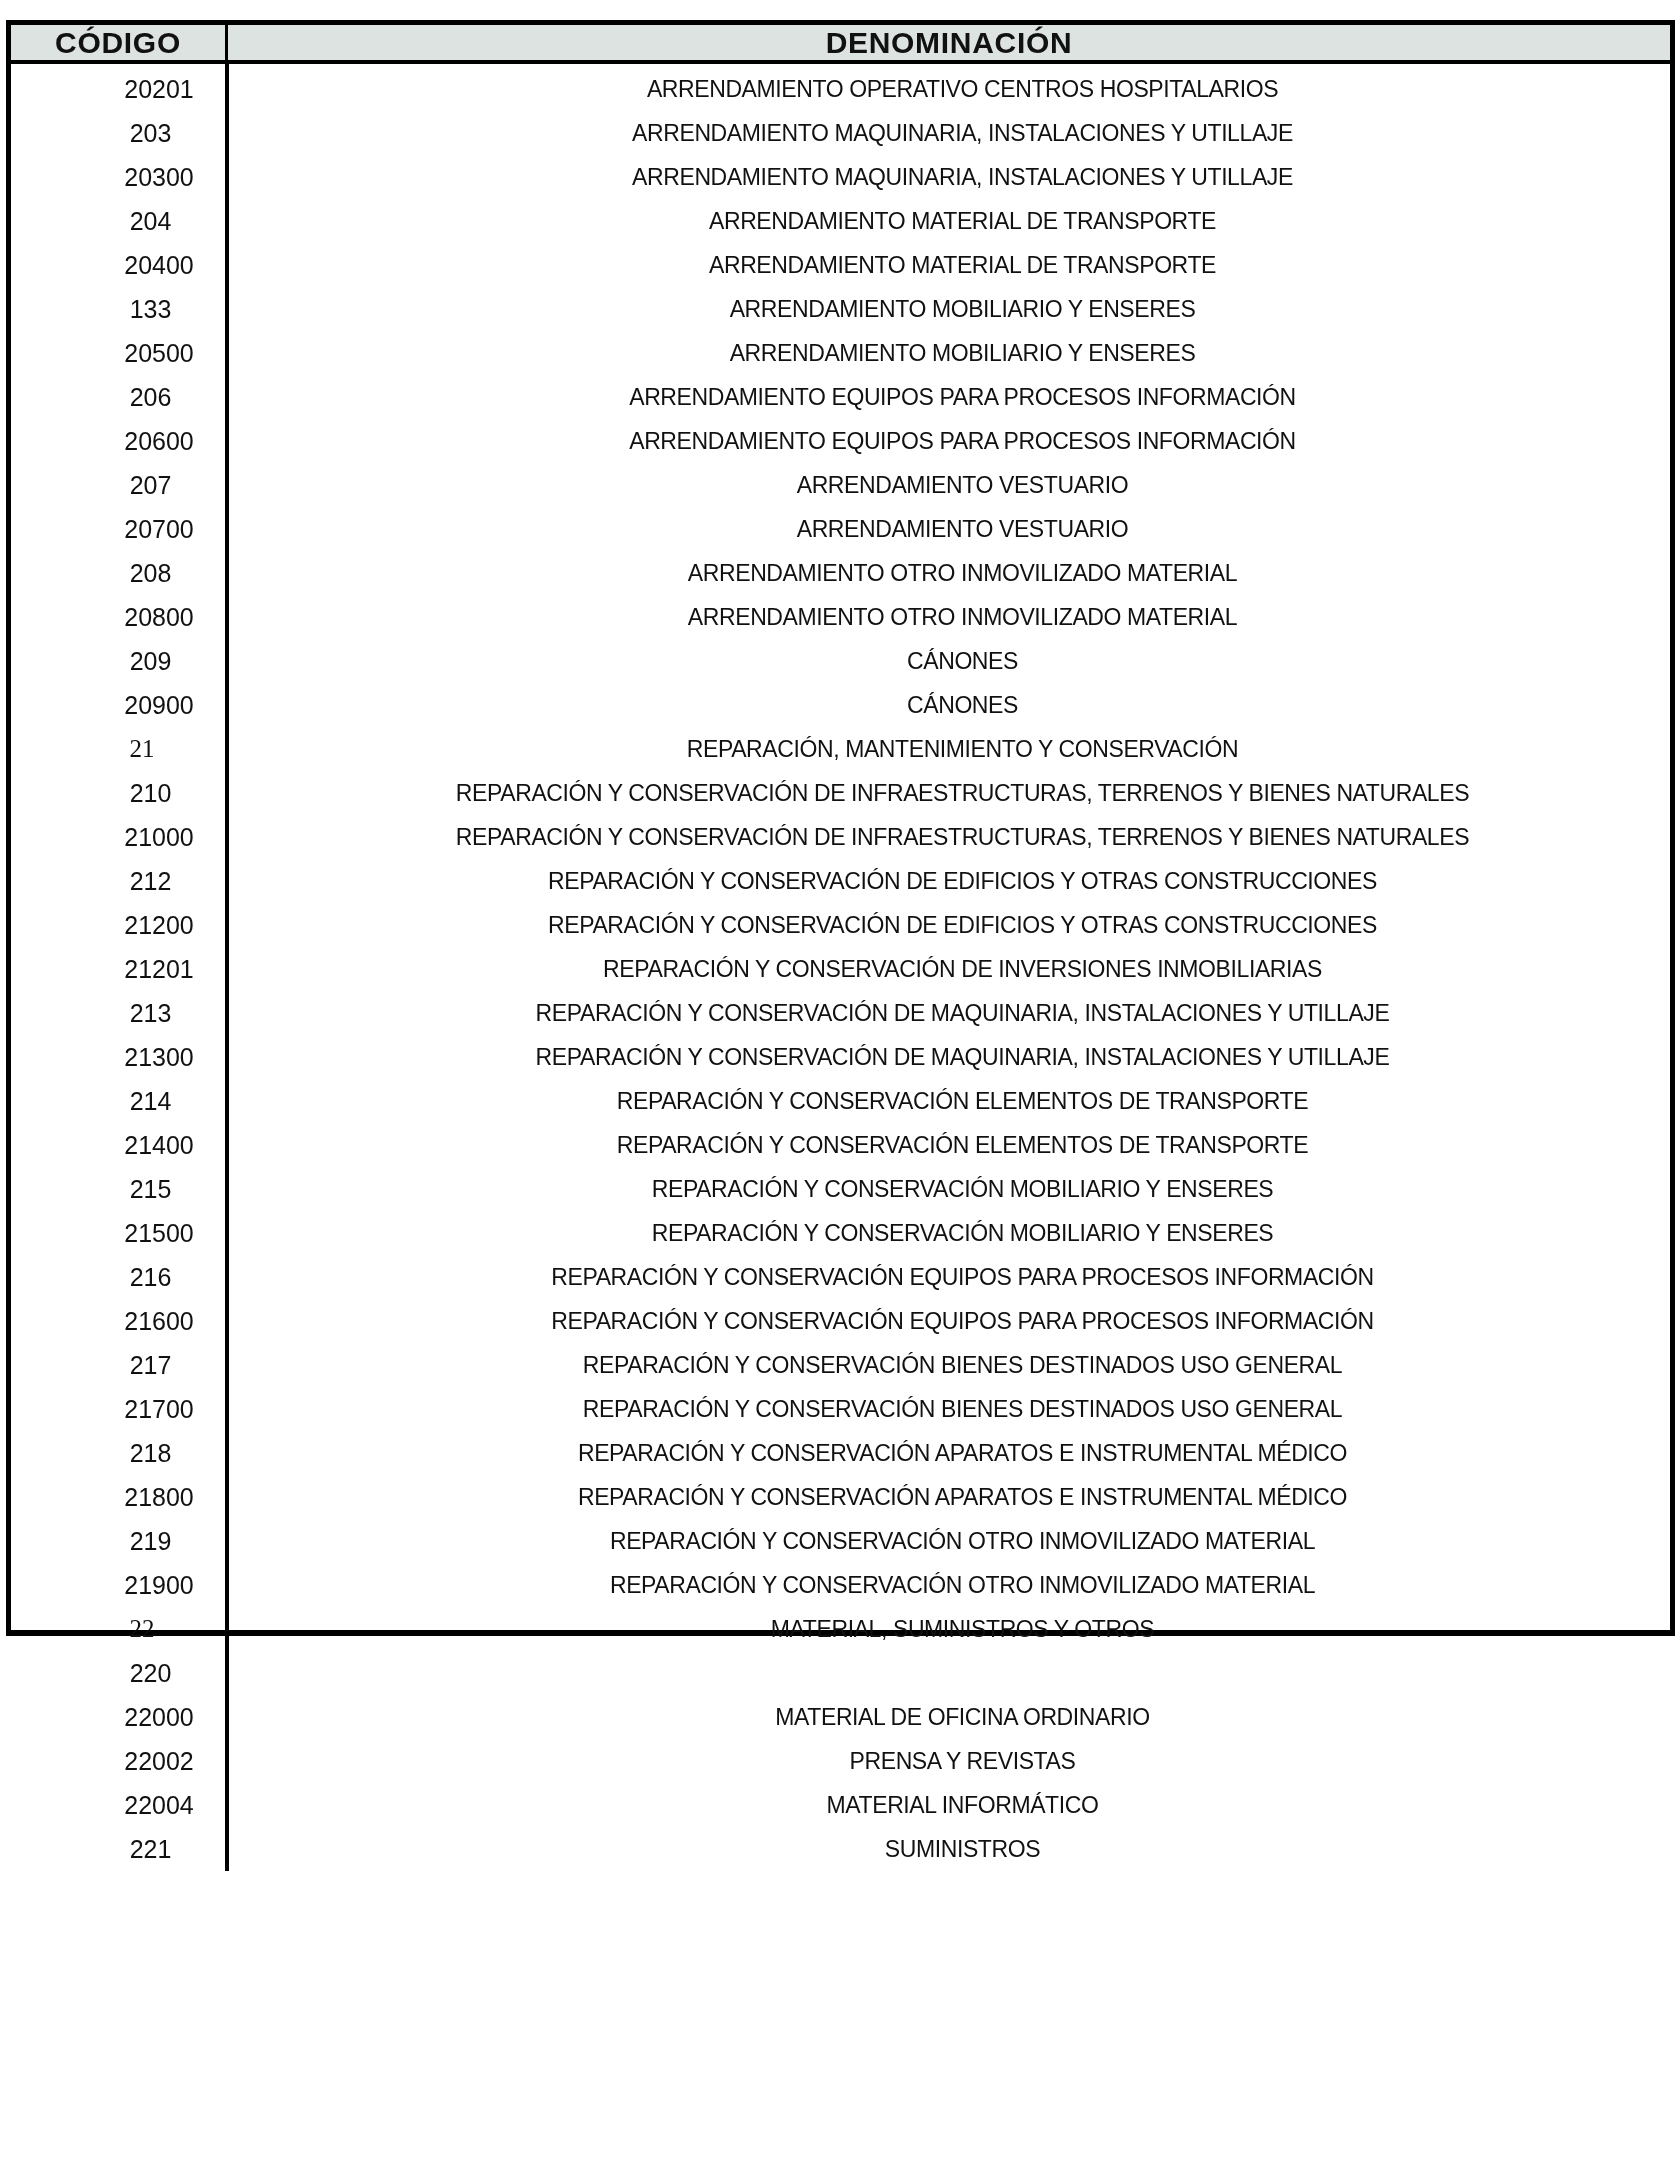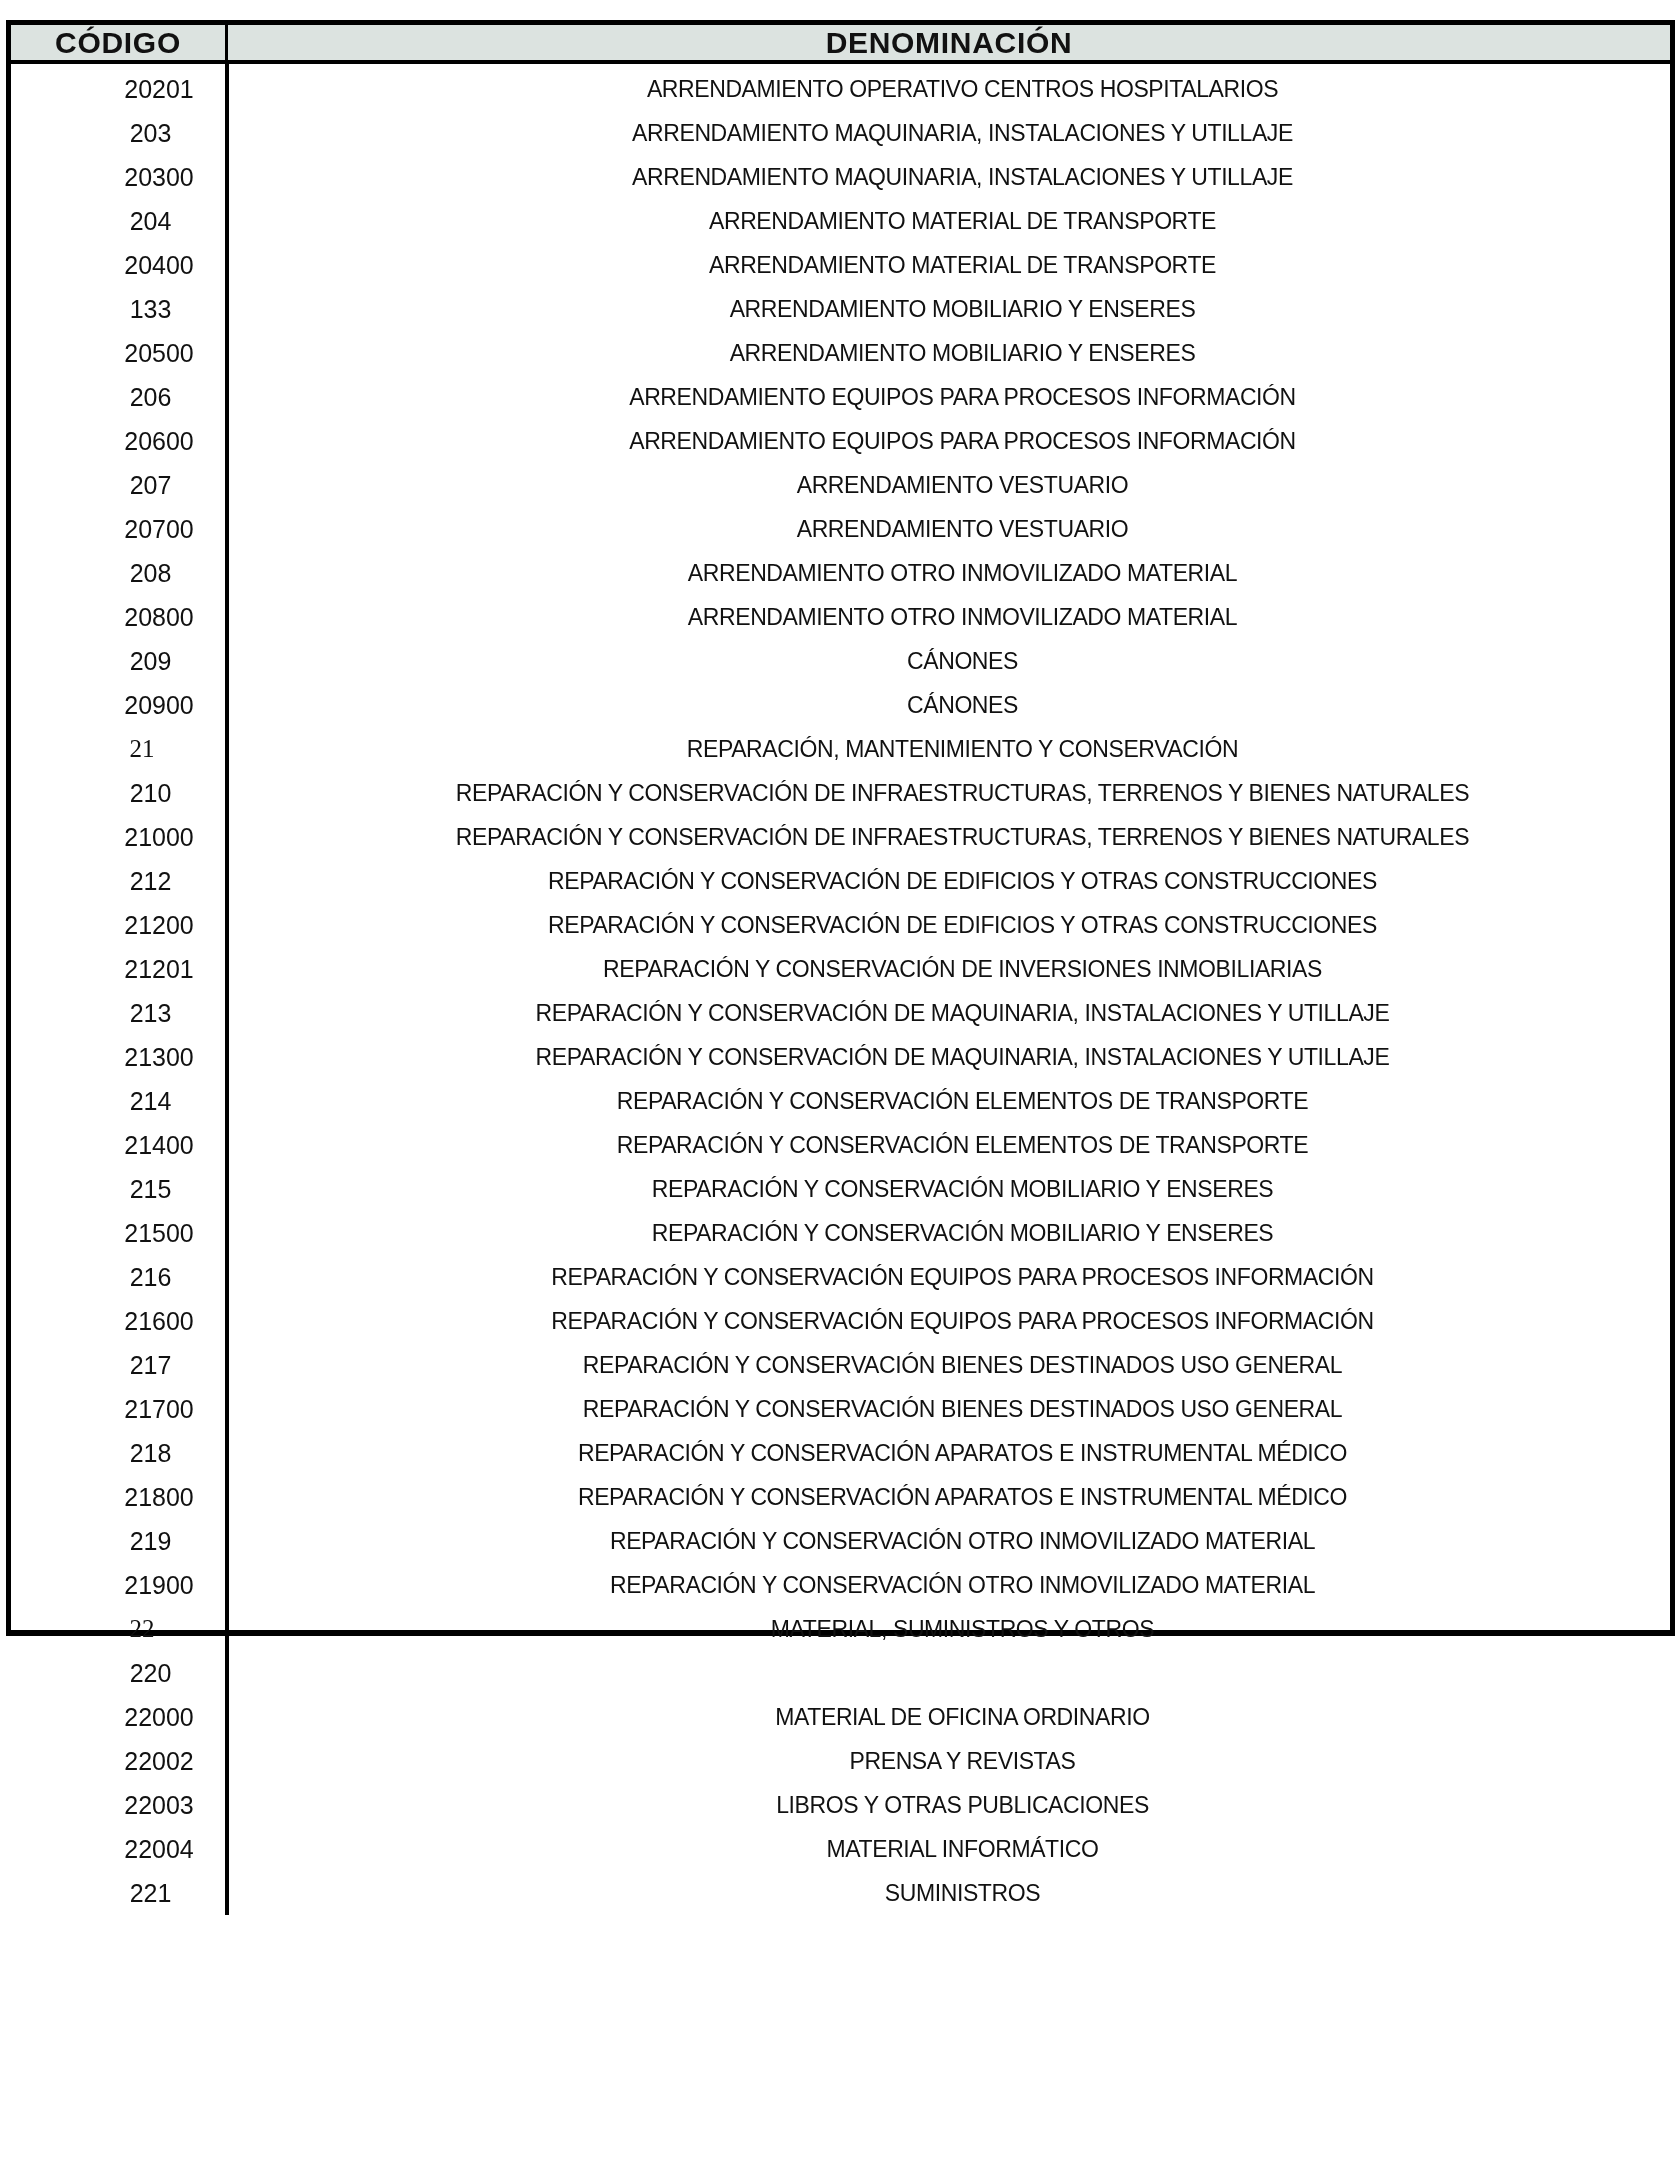--- a/index.html
+++ b/index.html
@@ -250,24 +250,20 @@
       </div>
       <div class="data-row">
         <div class="code-cell level-5">22000</div>
         <div class="denom-cell">MATERIAL DE OFICINA ORDINARIO</div>
       </div>
       <div class="data-row">
         <div class="code-cell level-5">22002</div>
         <div class="denom-cell">PRENSA Y REVISTAS</div>
       </div>
       <div class="data-row">
-        <div class="code-cell level-5">22003</div>
-        <div class="denom-cell">LIBROS Y OTRAS PUBLICACIONES</div>
-      </div>
-      <div class="data-row">
         <div class="code-cell level-5">22004</div>
         <div class="denom-cell">MATERIAL INFORMÁTICO</div>
       </div>
       <div class="data-row">
         <div class="code-cell level-3">221</div>
         <div class="denom-cell">SUMINISTROS</div>
       </div>
     </div>
 </div>
 

